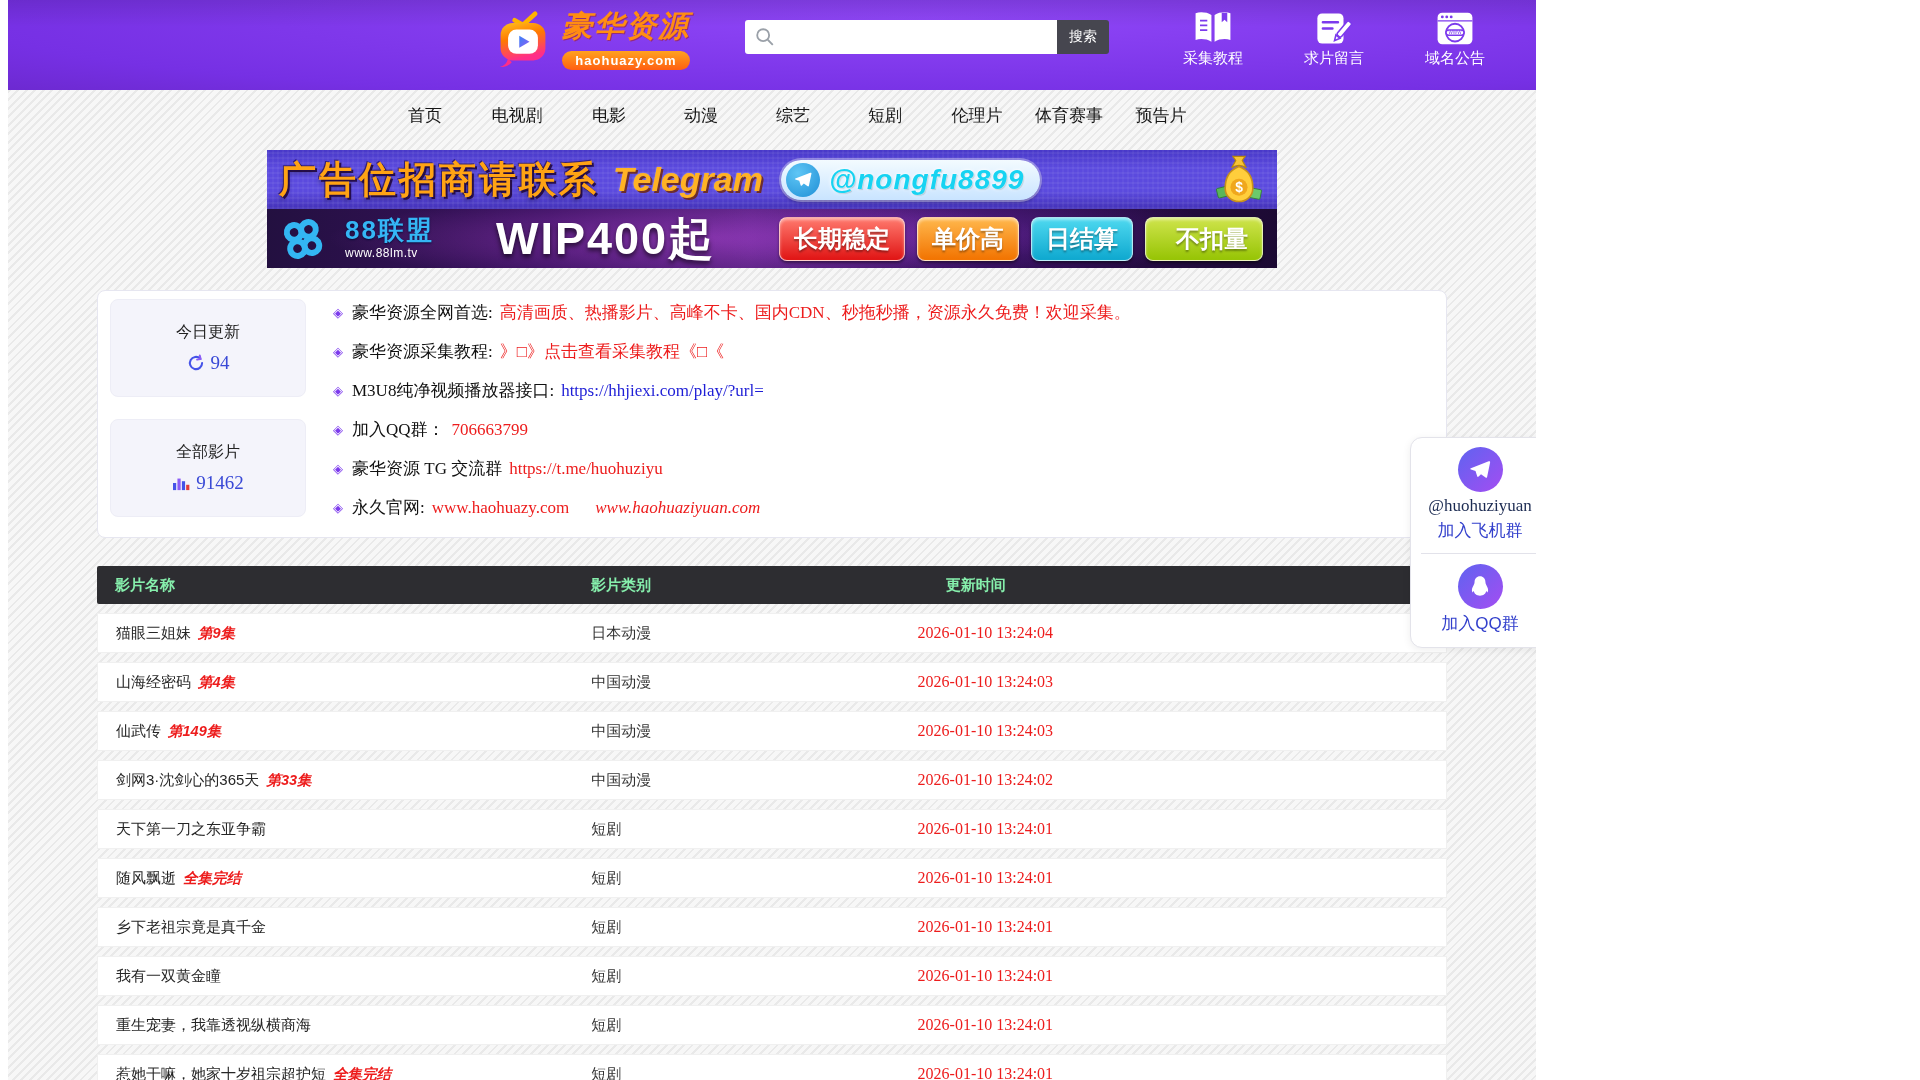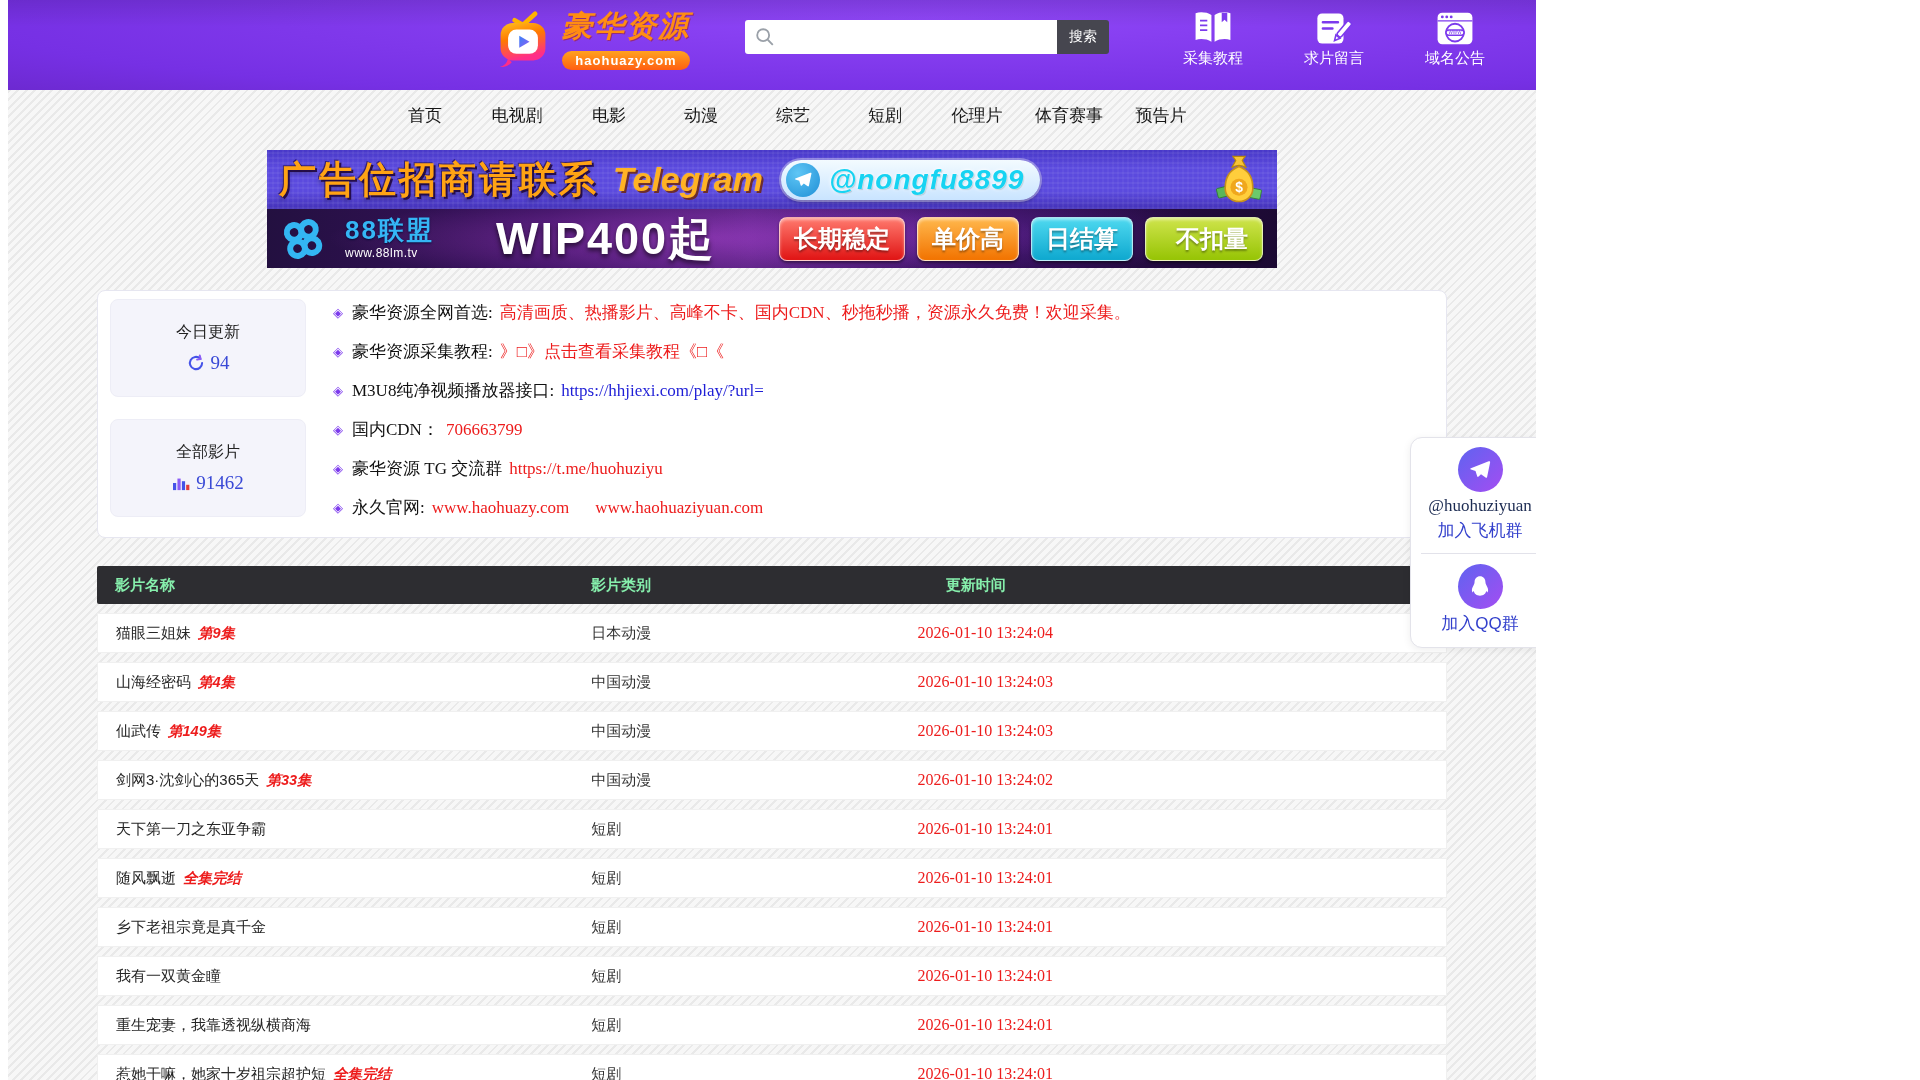--- a/index.html
+++ b/index.html
@@ -74,21 +74,21 @@
   .stat-label{font-size:16px;color:#222;}
   .stat-value{display:flex;align-items:center;gap:6px;font-family:"Liberation Serif","DejaVu Serif",serif;
     font-size:19px;color:var(--value-blue,#3949d6);}
   .notices{position:absolute;left:235px;top:2px;list-style:none;margin:0;padding:0;
     font-family:"Liberation Serif","DejaVu Serif",serif;font-size:17px;color:#111;}
   .notices li{height:39px;display:flex;align-items:center;white-space:nowrap;}
   .bullet{color:var(--accent,#7c3aed);font-size:13px;margin-right:9px;}
   .n-label{margin-right:7px;}
   .n-red{color:var(--red,#ed1c1c);}
   .n-blue{color:var(--link-blue,#1e1ed6);}
-  .n-second{margin-left:26px;}
+  .n-second{margin-left:26px;font-style:italic;}
 
   
   .video-table{width:1350px;margin:28px auto 0;}
   .t-head{height:38px;background:#2d2d31;border-radius:2px;display:flex;align-items:center;
     color:#86efac;font-weight:700;font-size:15px;}
   .t-row{height:40px;margin-top:9px;background:#fff;border:1px solid #f0f0f0;box-sizing:border-box;
     display:flex;align-items:center;}
   .c1{width:36.6%;padding-left:18px;box-sizing:border-box;white-space:nowrap;}
   .c2{width:24.2%;white-space:nowrap;}
   .c3{width:39.2%;white-space:nowrap;}
@@ -286,21 +286,21 @@
           <span class="n-label">豪华资源采集教程:</span>
           <span class="n-red">》□》点击查看采集教程《□《</span>
         </li>
         <li>
           <span class="bullet">◈</span>
           <span class="n-label">M3U8纯净视频播放器接口:</span>
           <span class="n-blue">https://hhjiexi.com/play/?url=</span>
         </li>
         <li>
           <span class="bullet">◈</span>
-          <span class="n-label">国内CDN：</span>
+          <span class="n-label">加入QQ群：</span>
           <span class="n-red">706663799</span>
         </li>
         <li>
           <span class="bullet">◈</span>
           <span class="n-label">豪华资源 TG 交流群</span>
           <span class="n-red">https://t.me/huohuziyu</span>
         </li>
         <li>
           <span class="bullet">◈</span>
           <span class="n-label">永久官网:</span>

